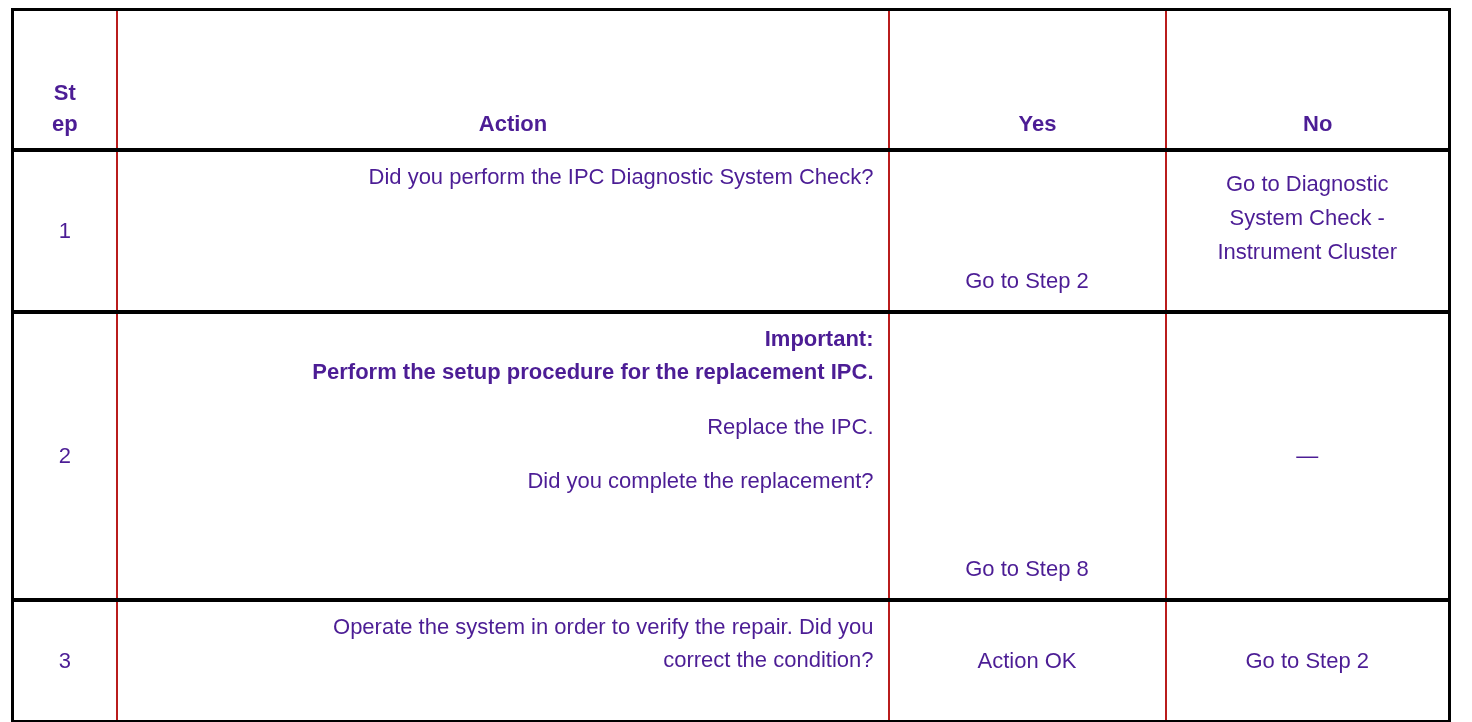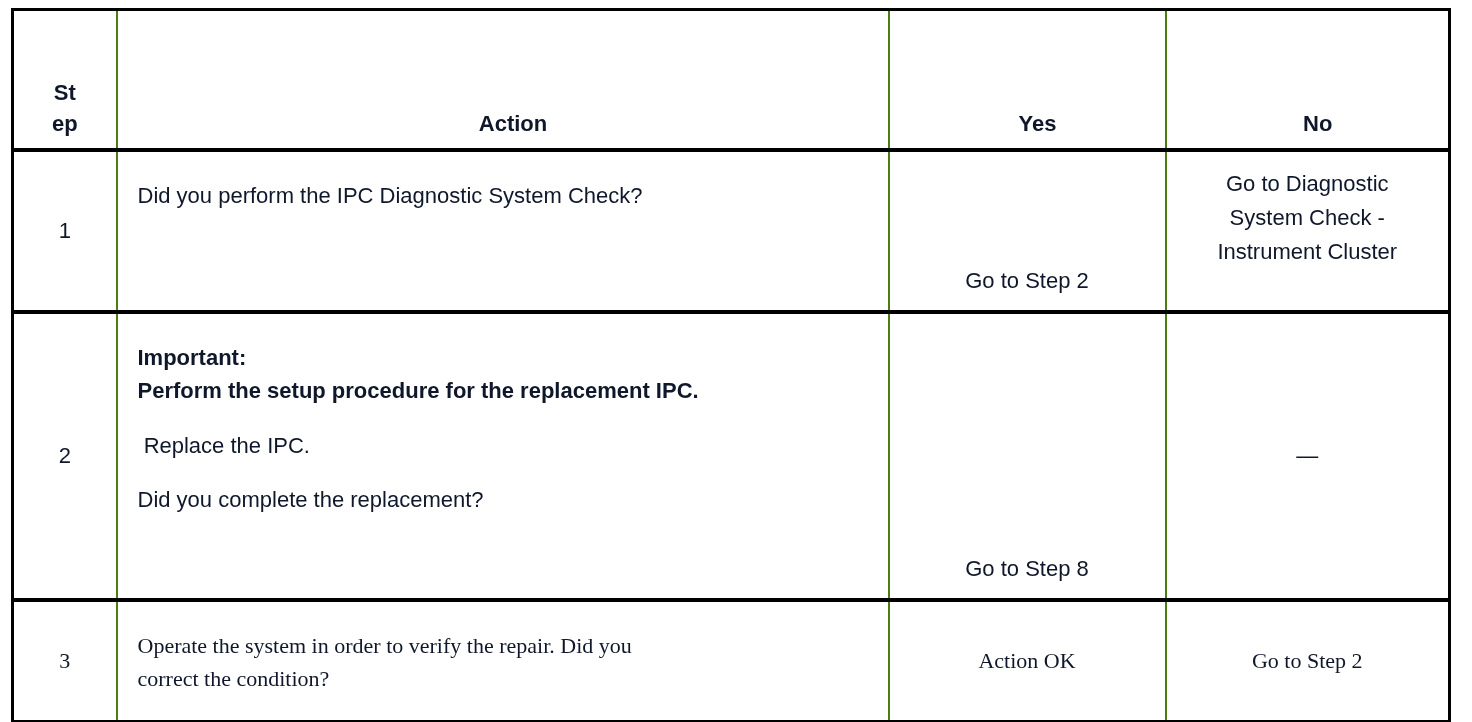--- a/index.html
+++ b/index.html
@@ -30,24 +30,24 @@
     left: 11px;
     top: 8px;
     width: 1437px;
     border-collapse: collapse;
     table-layout: fixed;
     background: #ffffff;
   }
 
   .diag-table td,
   .diag-table th {
-    border: 2px solid #4d7c0f;
+    border: 2px solid #b91c1c;
     padding: 0;
     background: #ffffff;
-    color: #0f172a;
+    color: #4c1d95;
     font-weight: normal;
     vertical-align: top;
   }
 
   
   .diag-table {
     border: 3px solid #000000;
   }
 
   
@@ -97,22 +97,22 @@
     font-size: 22px;
     line-height: 1.2;
   }
 
   td.cell-action {
     vertical-align: top;
   }
   .action-inner {
     font-size: 22px;
     line-height: 1.52;
-    padding: 27px 14px 10px 20px;
-    text-align: left;
+    padding: 8px 14px 10px 20px;
+    text-align: right;
   }
   .action-inner .ln { display: block; white-space: pre-wrap; }
   .action-inner .ln.bold { font-weight: bold; }
   .action-inner .ln.spacer { height: 21px; }
 
   td.cell-yes, td.cell-no {
     text-align: center;
   }
   .ans-inner {
     font-size: 22px;
@@ -126,21 +126,21 @@
   td.va-bottom { vertical-align: bottom; }
   td.va-top    { vertical-align: top; }
   td.va-middle { vertical-align: middle; }
 
   td.va-bottom .ans-inner { padding-bottom: 12px; }
   td.va-top    .ans-inner { padding-top: 15px; }
 
   
   .row-1 > td { height: 158px; }
   .row-2 > td { height: 284px; }
-  .row-3 > td { height: 118px; font-family: Liberation Serif, serif; }
+  .row-3 > td { height: 118px; }
 
   
   .dash {
     font-size: 22px;
     letter-spacing: 0;
   }
 </style>
 </head>
 <body>
 

